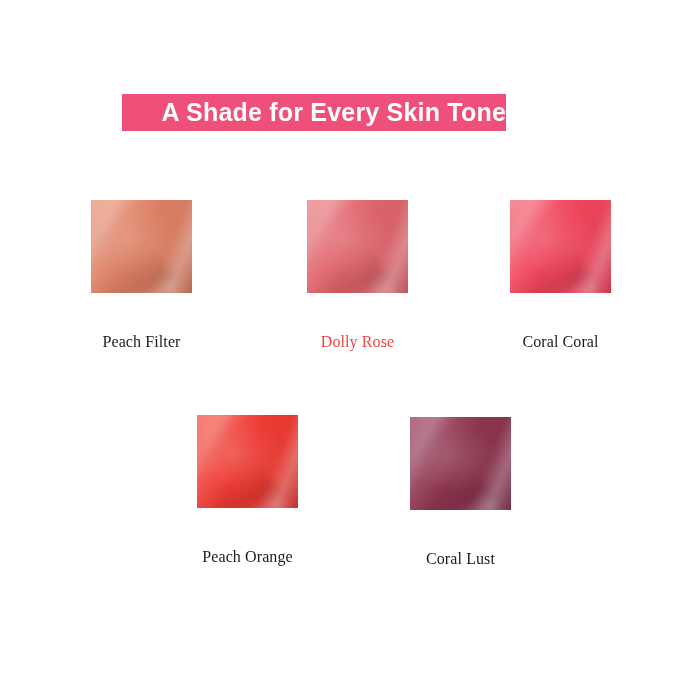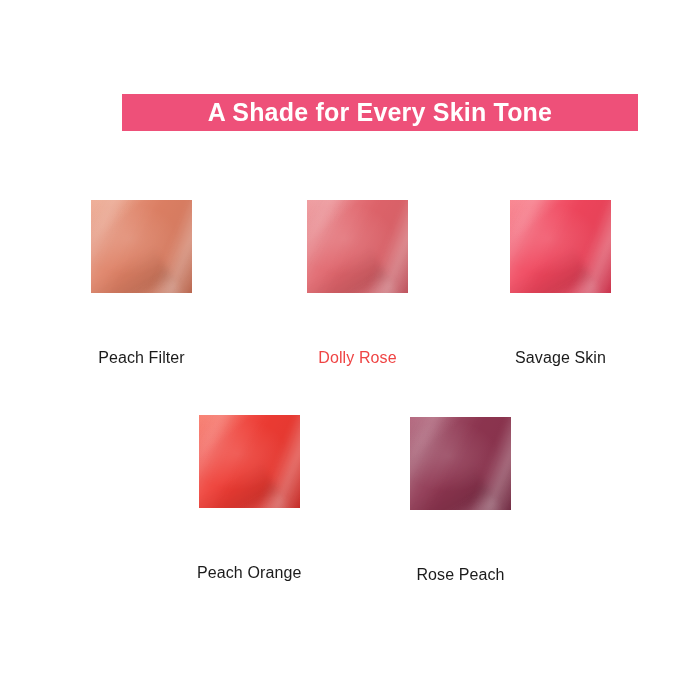--- a/index.html
+++ b/index.html
@@ -21,26 +21,26 @@
     width: 700px;
     height: 700px;
     background: #ffffff;
   }
 
   
   .banner {
     position: absolute;
     left: 122px;
     top: 94px;
-    width: 516px;
+    width: 384px;
     height: 37px;
     background: #ee5079;
     display: flex;
     align-items: center;
-    justify-content: center;
+    justify-content: flex-end;
     box-sizing: border-box;
   }
   .banner-title {
     color: #ffffff;
     font-size: 25px;
     font-weight: bold;
     letter-spacing: 0.2px;
     line-height: 1;
     white-space: nowrap;
     font-family: "Liberation Sans", sans-serif;
@@ -130,25 +130,25 @@
     left: 0;
     top: 0;
     width: 100%;
     height: 100%;
     background:
       radial-gradient(ellipse 70% 55% at 38% 42%, rgba(255,255,255,0.14), rgba(255,255,255,0) 70%),
       linear-gradient(118deg, rgba(255,255,255,0.10) 0%, rgba(255,255,255,0) 34%, rgba(0,0,0,0.05) 78%, rgba(0,0,0,0.09) 100%);
   }
 
   .shade-label {
-    margin-top: 57px;
+    margin-top: 41px;
     font-size: 16px;
     color: #1b1b1b;
     white-space: nowrap;
-    font-family: Liberation Sans, sans-serif;
+    font-family: Liberation Serif, serif;
     letter-spacing: 0.1px;
     line-height: 1;
   }
 </style>
 </head>
 <body style="background: rgb(255, 255, 255);">
 
 <div id="page">
 
   <div class="banner" style="background: rgb(238, 80, 121);">
@@ -177,21 +177,21 @@
       <span class="shade-label" style="color: #ef4444;">Dolly Rose</span>
     </div>
 
     <div class="shade-item" style="left:510px; top:0;">
       <div class="swatch" style="background: linear-gradient(140deg, rgb(248, 115, 127) 0%, rgb(240, 69, 92) 26%, rgb(240, 69, 92) 70%, rgb(220, 47, 76) 100%);">
         <span class="gloss-a"></span>
         <span class="gloss-b"></span>
         <span class="gloss-c"></span>
         <span class="gloss-d"></span>
       </div>
-      <span class="shade-label" style="color: rgb(27, 27, 27);">Savage Skin</span>
+      <span class="shade-label" style="color: rgb(27, 27, 27);">Coral Coral</span>
     </div>
 
   </div>
 
   <div class="shade-row row-2">
 
     <div class="shade-item" style="left:197px; top:0;">
       <div class="swatch" style="background: linear-gradient(140deg, rgb(247, 107, 90) 0%, rgb(238, 59, 51) 26%, rgb(238, 59, 51) 70%, rgb(214, 43, 38) 100%);">
         <span class="gloss-a"></span>
         <span class="gloss-b"></span>
@@ -201,18 +201,18 @@
       <span class="shade-label" style="color: rgb(27, 27, 27);">Peach Orange</span>
     </div>
 
     <div class="shade-item" style="left:410px; top:2px;">
       <div class="swatch" style="background: linear-gradient(140deg, rgb(168, 80, 106) 0%, rgb(142, 53, 80) 26%, rgb(142, 53, 80) 70%, rgb(120, 42, 68) 100%);">
         <span class="gloss-a"></span>
         <span class="gloss-b"></span>
         <span class="gloss-c"></span>
         <span class="gloss-d"></span>
       </div>
-      <span class="shade-label" style="color: rgb(27, 27, 27);">Rose Peach</span>
+      <span class="shade-label" style="color: rgb(27, 27, 27);">Coral Lust</span>
     </div>
 
   </div>
 
 </div>
 
 </body></html>

